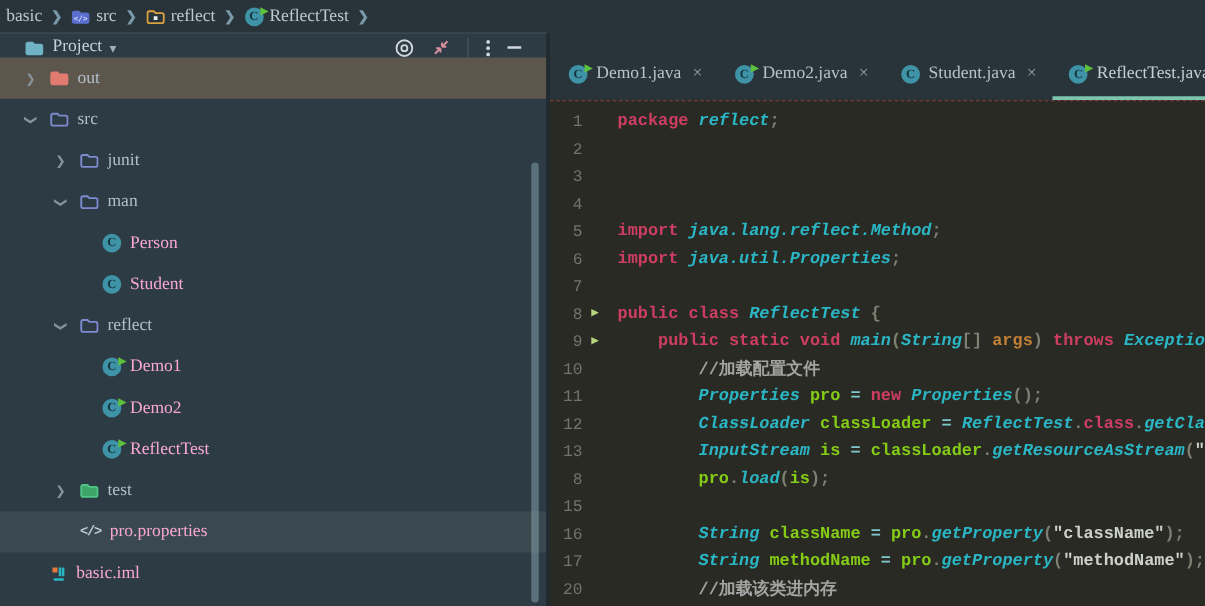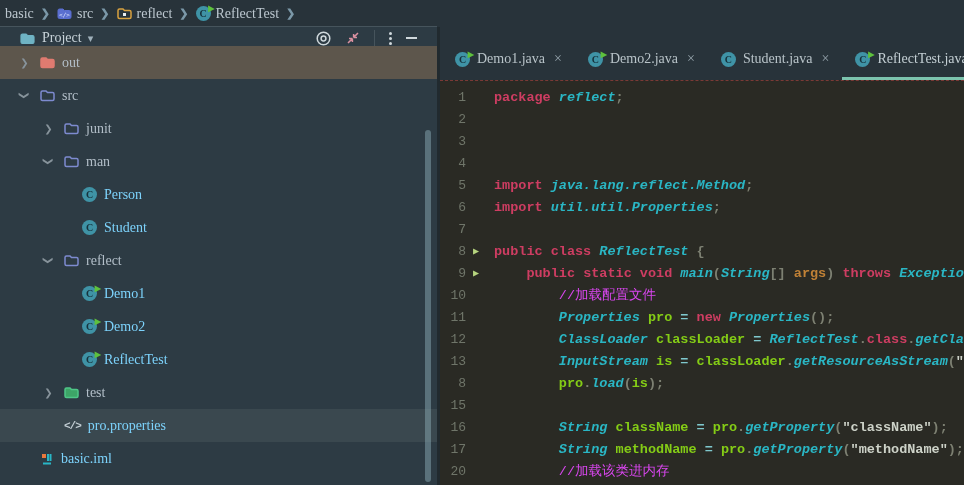--- a/index.html
+++ b/index.html
@@ -27,21 +27,21 @@
   .panel-caret { color:#9fb0ba; font-size:11px; margin-left:6px; }
   .panel-tools { margin-left:auto; display:flex; align-items:center; gap:14px; }
   .tool-sep { width:1px; height:16px; background:#46545c; }
   .kebab { display:flex; flex-direction:column; gap:2px; }
   .kebab i { width:3px; height:3px; border-radius:50%; background:#cfd8dc; }
   .hide-bar { width:11px; height:2px; background:#cfd8dc; }
 
   .tree { position:absolute; left:0; top:19px; width:437px; }
   .tree-row { height:33px; display:flex; align-items:center; gap:7px; width:437px;
               font-size:14px; color:#b3bfc9; cursor:default; }
-  .tree-row.dim .tree-label { color:#7dd3fc; }
+  .tree-row.dim .tree-label { color:#f9a8d4; }
   .tree-row.sel-brown { background:#5d564c; }
   .tree-row.sel-slate { background:#3a484f; }
   .chev { width:17px; text-align:center; color:#87939b; font-size:10px; flex:0 0 17px; }
   .chev.exp { transform:rotate(90deg); }
   .tree-scroll { position:absolute; left:425px; top:103px; width:6px; height:352px;
                  background:rgba(136,168,178,.5); border-radius:3px; }
 
   
   .ic { display:inline-flex; align-items:center; justify-content:center; flex:0 0 auto; }
   .cico { position:relative; width:15px; height:15px; border-radius:50%; background:#3f93a6;
@@ -72,21 +72,21 @@
   .ln { width:26px; text-align:right; color:#6f7569; flex:0 0 26px; font-size:13px; }
   .rn { width:20px; flex:0 0 20px; text-align:center; color:#b7d57f; font-size:10px; }
   .ct { margin-left:8px; font-weight:bold; color:#d5d8cf;text-align:center; }
   .ct.u span { text-decoration:underline; text-decoration-color:#8a98a0; }
   .tok-k { color:#ce3d62; }
   .tok-t { color:#2ab6c4; font-style:italic; }
   .tok-i { color:#84cc16; }
   .tok-p { color:#7d8072; }
   .tok-o { color:#7fc8cd; }
   .tok-s { color:#cdd2c8; }
-  .tok-c { color:#d946ef; font-weight:normal; }
+  .tok-c { color:#a3a3a3; font-weight:bold; }
   .tok-a { color:#c08136; }
   .tok-d { color:#8a98a0; }
   .tok-w { color:#d5d8cf; }
 </style>
 </head>
 <body>
 
 <div id="stage">
 
   <div class="bc-bar">
@@ -300,21 +300,21 @@
           </span>
           <span>ReflectTest.java</span>
         </div>
       </div>
     <div class="code-area">
         <div class="cl"><span class="ln">1</span><span class="rn"></span><span class="ct"><span class="tok-k">package</span><span class="tok-w"> </span><span class="tok-t">reflect</span><span class="tok-p">;</span></span></div>
         <div class="cl"><span class="ln">2</span><span class="rn"></span><span class="ct"></span></div>
         <div class="cl"><span class="ln">3</span><span class="rn"></span></div>
         <div class="cl"><span class="ln">4</span><span class="rn"></span></div>
         <div class="cl"><span class="ln">5</span><span class="rn"></span><span class="ct"><span class="tok-k">import</span><span class="tok-w"> </span><span class="tok-t">java.lang.reflect.Method</span><span class="tok-p">;</span></span></div>
-        <div class="cl"><span class="ln">6</span><span class="rn"></span><span class="ct"><span class="tok-k">import</span><span class="tok-w"> </span><span class="tok-t">util.util.Properties</span><span class="tok-p">;</span></span></div>
+        <div class="cl"><span class="ln">6</span><span class="rn"></span><span class="ct"><span class="tok-k">import</span><span class="tok-w"> </span><span class="tok-t">java.util.Properties</span><span class="tok-p">;</span></span></div>
         <div class="cl"><span class="ln">7</span><span class="rn"></span><span class="ct"></span></div>
         <div class="cl"><span class="ln">8</span><span class="rn">▶</span><span class="ct"><span class="tok-k">public</span><span class="tok-w"> </span><span class="tok-k">class</span><span class="tok-w"> </span><span class="tok-t">ReflectTest</span><span class="tok-w"> </span><span class="tok-p">{</span></span></div>
         <div class="cl"><span class="ln">9</span><span class="rn">▶</span><span class="ct"><span class="tok-w">    </span><span class="tok-k">public</span><span class="tok-w"> </span><span class="tok-k">static</span><span class="tok-w"> </span><span class="tok-k">void</span><span class="tok-w"> </span><span class="tok-t">main</span><span class="tok-p">(</span><span class="tok-t">String</span><span class="tok-p">[] </span><span class="tok-a">args</span><span class="tok-p">) </span><span class="tok-k">throws</span><span class="tok-w"> </span><span class="tok-t">Exception</span></span></div>
         <div class="cl"><span class="ln">10</span><span class="rn"></span><span class="ct"><span class="tok-w">        </span><span class="tok-c">//加载配置文件</span></span></div>
         <div class="cl"><span class="ln">11</span><span class="rn"></span><span class="ct"><span class="tok-w">        </span><span class="tok-t">Properties</span><span class="tok-w"> </span><span class="tok-i">pro</span><span class="tok-w"> </span><span class="tok-o">=</span><span class="tok-w"> </span><span class="tok-k">new</span><span class="tok-w"> </span><span class="tok-t">Properties</span><span class="tok-p">();</span></span></div>
         <div class="cl"><span class="ln">12</span><span class="rn"></span><span class="ct"><span class="tok-w">        </span><span class="tok-t">ClassLoader</span><span class="tok-w"> </span><span class="tok-i">classLoader</span><span class="tok-w"> </span><span class="tok-o">=</span><span class="tok-w"> </span><span class="tok-t">ReflectTest</span><span class="tok-p">.</span><span class="tok-k">class</span><span class="tok-p">.</span><span class="tok-t">getClassLoader</span></span></div>
         <div class="cl"><span class="ln">13</span><span class="rn"></span><span class="ct"><span class="tok-w">        </span><span class="tok-t">InputStream</span><span class="tok-w"> </span><span class="tok-i">is</span><span class="tok-w"> </span><span class="tok-o">=</span><span class="tok-w"> </span><span class="tok-i">classLoader</span><span class="tok-p">.</span><span class="tok-t">getResourceAsStream</span><span class="tok-p">(</span><span class="tok-s">"pro.properties"</span></span></div>
         <div class="cl"><span class="ln">8</span><span class="rn"></span><span class="ct"><span class="tok-w">        </span><span class="tok-i">pro</span><span class="tok-p">.</span><span class="tok-t">load</span><span class="tok-p">(</span><span class="tok-i">is</span><span class="tok-p">);</span></span></div>
         <div class="cl"><span class="ln">15</span><span class="rn"></span></div>
         <div class="cl"><span class="ln">16</span><span class="rn"></span><span class="ct"><span class="tok-w">        </span><span class="tok-t">String</span><span class="tok-w"> </span><span class="tok-i">className</span><span class="tok-w"> </span><span class="tok-o">=</span><span class="tok-w"> </span><span class="tok-i">pro</span><span class="tok-p">.</span><span class="tok-t">getProperty</span><span class="tok-p">(</span><span class="tok-s">"className"</span><span class="tok-p">);</span></span></div>

